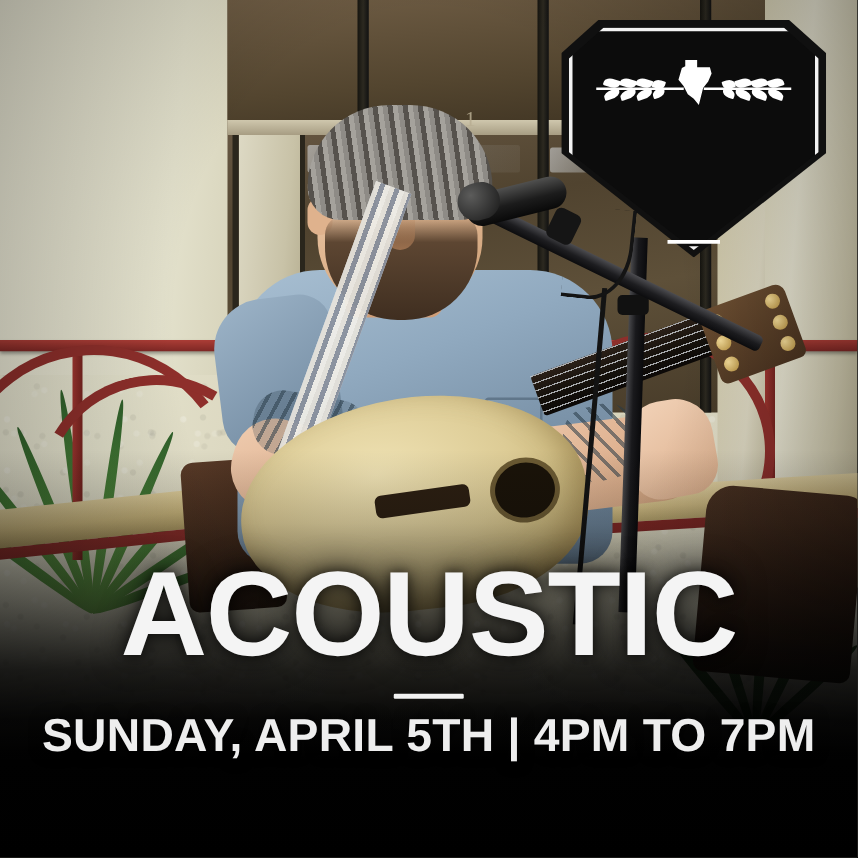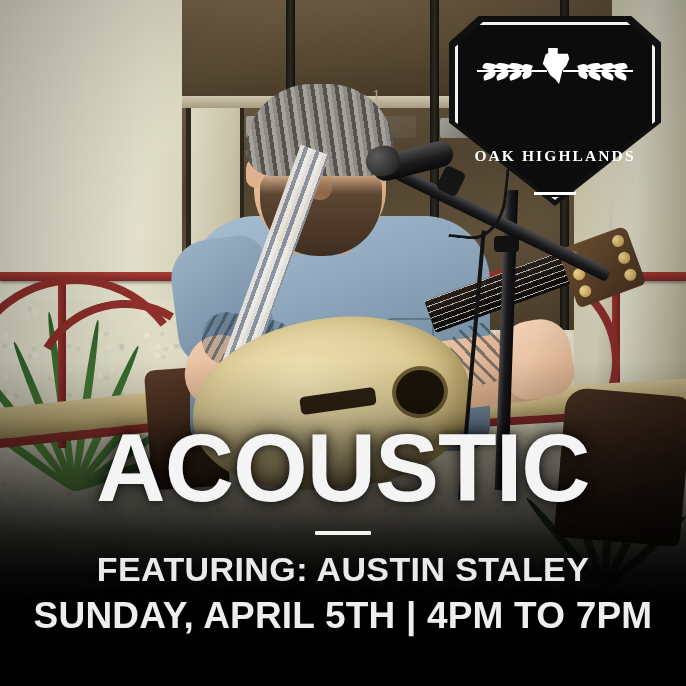--- a/index.html
+++ b/index.html
@@ -382,20 +382,21 @@
 
   
   .textblock { position:absolute; left:0; right:0; top:420px; text-align:center; }
   .t-acoustic {
     color:#f4f4f4;
     font-family:"Liberation Sans", sans-serif;
     font-weight:bold;
     font-size:96px;
     letter-spacing:-1px;
     line-height:1;
+    margin-top:24px;
     text-shadow:0 0 26px rgba(0,0,0,.85), 0 0 10px rgba(0,0,0,.7);
   }
   .t-performance {
     color:#ededed;
     font-family:"Liberation Sans", sans-serif;
     font-weight:bold;
     font-size:30px;
     letter-spacing:4.2px;
     line-height:1;
     margin-top:14px;
@@ -559,24 +560,22 @@
       <div class="grain" style="left:6px;top:1px;transform:rotate(18deg);"></div>
       <div class="grain" style="left:6px;top:10px;transform:rotate(-18deg);"></div>
       <div class="grain" style="left:19px;top:1px;transform:rotate(18deg);"></div>
       <div class="grain" style="left:19px;top:10px;transform:rotate(-18deg);"></div>
       <div class="grain" style="left:32px;top:1px;transform:rotate(18deg);"></div>
       <div class="grain" style="left:32px;top:10px;transform:rotate(-18deg);"></div>
       <div class="grain" style="left:45px;top:2px;transform:rotate(18deg);width:10px;"></div>
       <div class="grain" style="left:45px;top:9px;transform:rotate(-18deg);width:10px;"></div>
     </div>
 
-    <div class="logo-l1">OAK HIGHLANDS</div>
     <div class="logo-dash"></div>
   </div>
 
   <div class="textblock">
     <div class="t-acoustic">ACOUSTIC</div>
     <div class="divider"></div>
-    <div class="t-featuring">FEATURING: AUSTIN STALEY</div>
     <div class="t-when">SUNDAY, APRIL 5TH | 4PM TO 7PM</div>
   </div>
 
 </div>
 
 </body></html>

